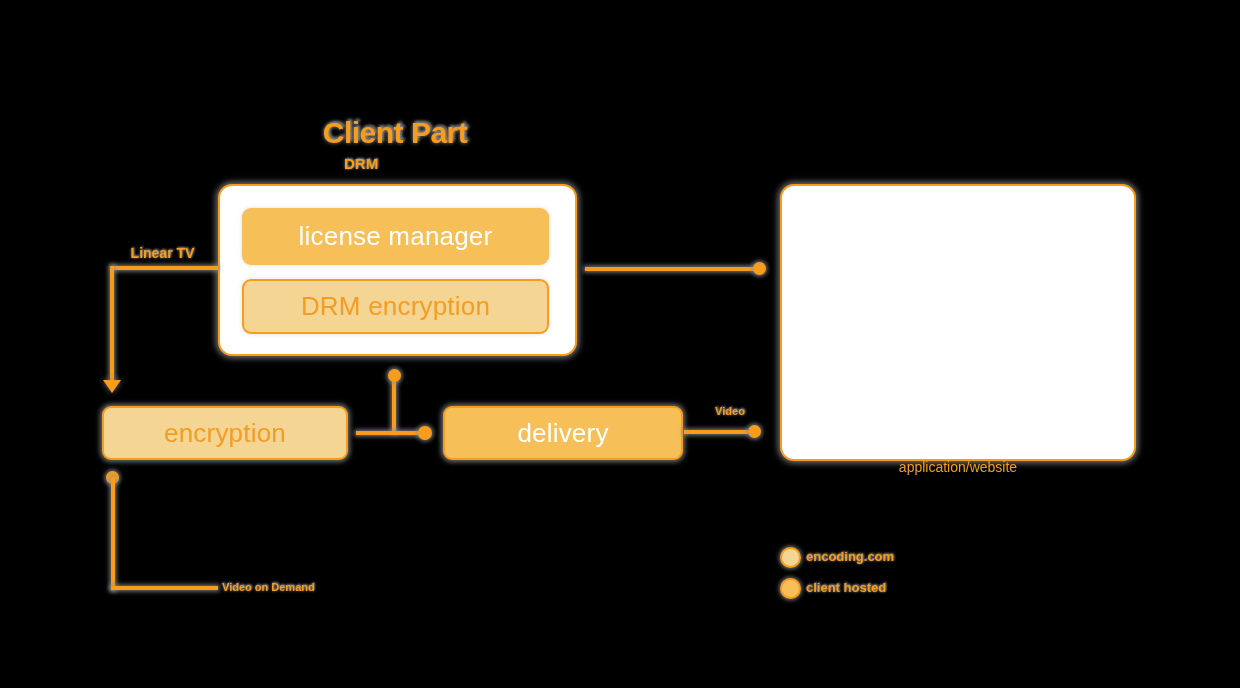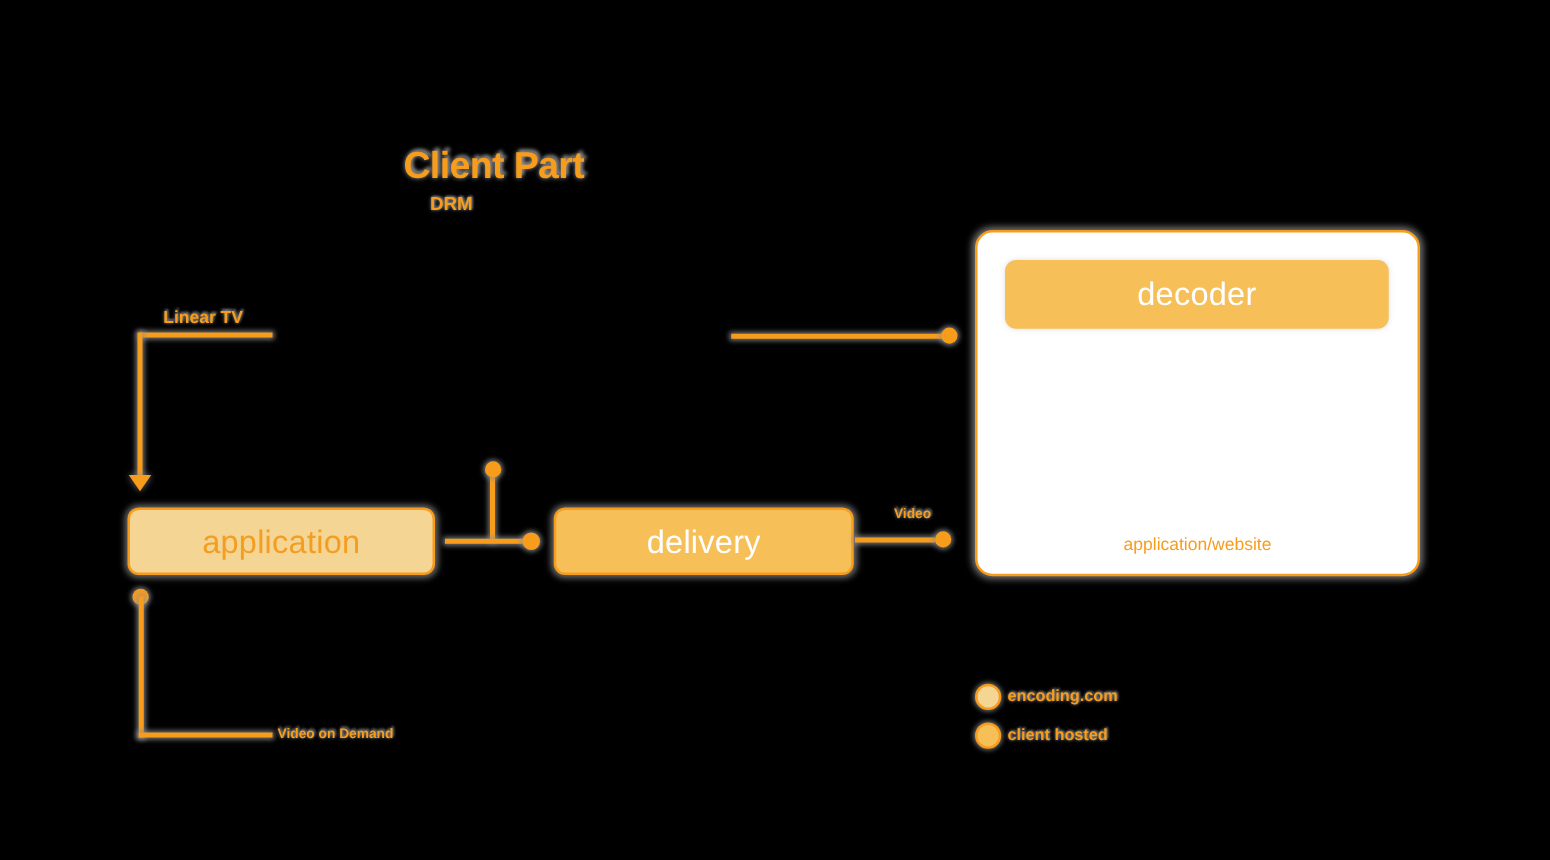--- a/index.html
+++ b/index.html
@@ -52,21 +52,21 @@
     position:absolute;width:0;height:0;
     border-left:9px solid transparent;border-right:9px solid transparent;
     border-top:13px solid var(--accent);
     filter:drop-shadow(0 0 3px rgba(145,145,145,.8));
   }
   .edge-label{
     position:absolute;font-weight:bold;font-size:14px;color:var(--accent);
     text-shadow:0 0 3px rgba(150,150,150,.9), 1px -1px 2px rgba(150,150,150,.7);
   }
   .caption{
-    position:absolute;text-align:center;font-size:14px;color:var(--accent);
+    position:absolute;text-align:center;font-size:14px;color:var(--accent);margin-top:32px;
   }
   .player-word{
     position:absolute;left:0;right:0;top:10px;text-align:center;
     font-size:26px;color:var(--text-on-pale);
   }
   .play-wrap{position:absolute;}
   .legend-swatch{
     position:absolute;width:17px;height:17px;border-radius:50%;
     border:2px solid var(--accent);
     box-shadow:0 0 4px 1px rgba(145,145,145,.8);
@@ -79,27 +79,30 @@
   }
 </style>
 </head>
 <body>
 
 <div id="stage">
 
   <div class="title" style="left:215px;top:116px;width:360px;">Client Part</div>
   <div class="subtitle" style="left:344px;top:155px;width:100px;">DRM</div>
 
+  <div class="container" style="left:218px;top:184px;width:355px;height:168px;">
+    <div class="node solid inner-shadow" style="left:22px;top:22px;width:307px;height:57px;">license manager</div>
+    <div class="node pale bordered inner-shadow" style="left:22px;top:93px;width:303px;height:51px;">DRM encryption</div>
+  </div>
 
   <div class="container" style="left:780px;top:184px;width:352px;height:273px;">
-    <div class="node solid inner-shadow" style="left:22px;top:22px;width:307px;height:55px;">decoder</div>
     <div class="caption" style="left:0;right:0;top:241px;">application/website</div>
   </div>
 
-  <div class="node pale bordered outer-shadow" style="left:102px;top:406px;width:242px;height:50px;">application</div>
+  <div class="node pale bordered outer-shadow" style="left:102px;top:406px;width:242px;height:50px;">encryption</div>
   <div class="node solid bordered outer-shadow" style="left:443px;top:406px;width:236px;height:50px;">delivery</div>
 
   <div class="edge" style="left:112px;top:266px;width:106px;height:4px;"></div>
   <div class="edge" style="left:110px;top:266px;width:4px;height:114px;"></div>
   <div class="arrow-down" style="left:103px;top:380px;"></div>
   <div class="edge-label" style="left:110px;top:245px;width:105px;text-align:center;">Linear TV</div>
 
   <div class="edge" style="left:585px;top:267px;width:170px;height:4px;"></div>
   <div class="dot" style="left:753px;top:262px;width:13px;height:13px;"></div>
 

